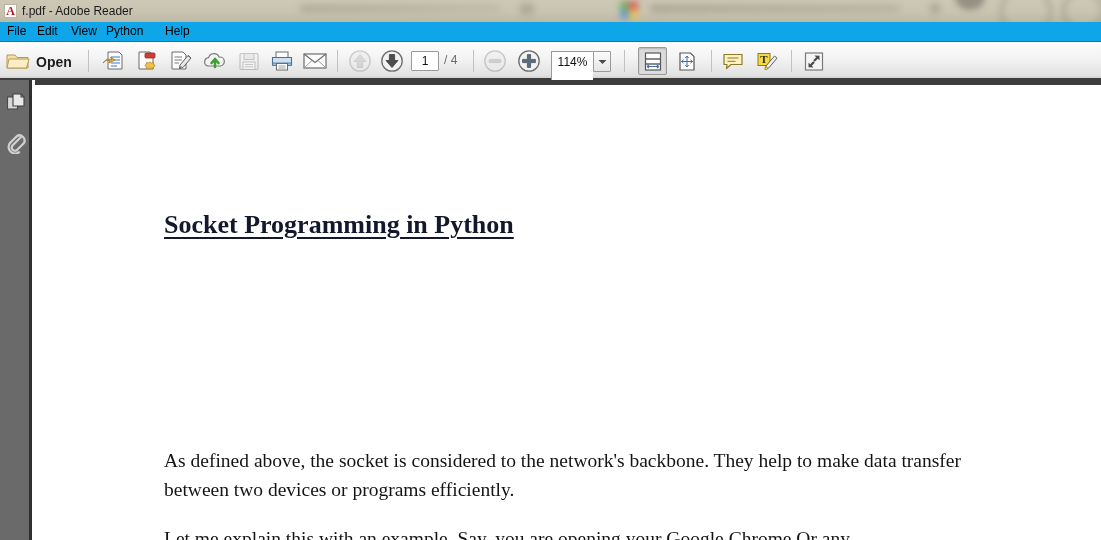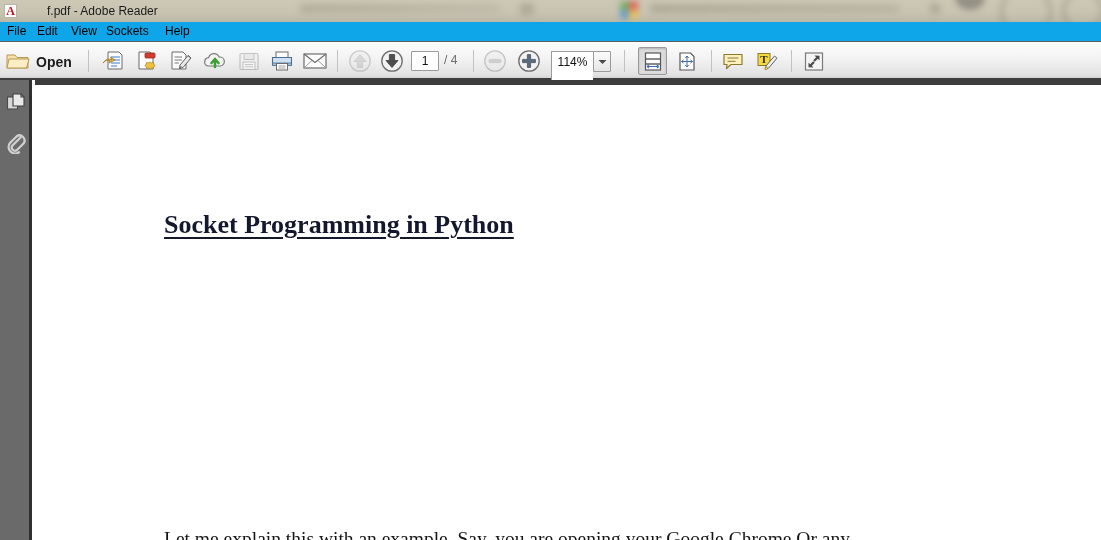--- a/index.html
+++ b/index.html
@@ -46,21 +46,21 @@
     position: absolute; inset: 0; background: #fdfdfd;
     border: 1px solid #b9b4a4;
   }
   .tb-icon .amark {
     position: absolute; left: 1px; top: 1px; width: 11px; height: 12px;
     color: #c4161c; font-family: "Liberation Serif", serif; font-weight: bold;
     font-size: 12px; line-height: 12px; text-align: center;
   }
   .title-text {
     position: absolute; left: 22px; top: 2px;
-    font-size: 12px; color: #1a1a1a; line-height: 18px; white-space: nowrap; margin-left: 25px;
+    font-size: 12px; color: #1a1a1a; line-height: 18px; white-space: nowrap;
   }
 
   
   .menubar {
     position: absolute; left: 0; top: 22px; width: 1101px; height: 19px;
     background: #0ea5e9;
     border-bottom: 1px solid #dfdfdc;
   }
   .menubar .mi {
     position: absolute; top: 1px; height: 17px; line-height: 17px;
@@ -182,21 +182,21 @@
       <div class="sheet"></div>
       <div class="amark">A</div>
     </div>
     <div class="title-text">f.pdf - Adobe Reader</div>
   </div>
 
   <div class="menubar">
     <div class="mi" style="left:2px">File</div>
     <div class="mi" style="left:32px">Edit</div>
     <div class="mi" style="left:66px">View</div>
-    <div class="mi" style="left:101px">Sockets</div>
+    <div class="mi" style="left:101px">Python</div>
     <div class="mi" style="left:160px">Help</div>
   </div>
 
   <div class="toolbar">
 
     <div class="tbtn" style="left:3px; width:30px">
       <svg width="24" height="20" viewBox="0 0 24 20">
         <path d="M1 4 L9 4 L11 6.5 L22 6.5 L22 17 L1 17 Z" fill="#f6dfa8" stroke="#b89a52" stroke-width="1"></path>
         <path d="M3 8 L23 8 L20.5 17 L1 17 Z" fill="#fbeec6" stroke="#b89a52" stroke-width="1"></path>
       </svg>
@@ -385,17 +385,18 @@
       <svg width="20" height="22" viewBox="0 0 20 22">
         <path d="M14.5 5.5 L6.5 13.5 a3.2 3.2 0 0 0 4.5 4.5 L17.5 11.5 a5 5 0 0 0 -7 -7 L4 11
                  a6.5 6.5 0 0 0 9 9.2" fill="none" stroke="#cfcfcf" stroke-width="2.3" stroke-linecap="round"></path>
       </svg>
     </div>
   </div>
 
   <div class="docarea">
     <div class="page">
       <div class="doc-h1">Socket Programming in Python</div>
+      <div class="doc-p p2">As defined above, the socket is considered to the network's backbone. They help to make data transfer between two devices or programs efficiently.</div>
       <div class="doc-p p3">Let me explain this with an example. Say, you are opening your Google Chrome Or any</div>
     </div>
   </div>
 
 </div>
 
 </body></html>

